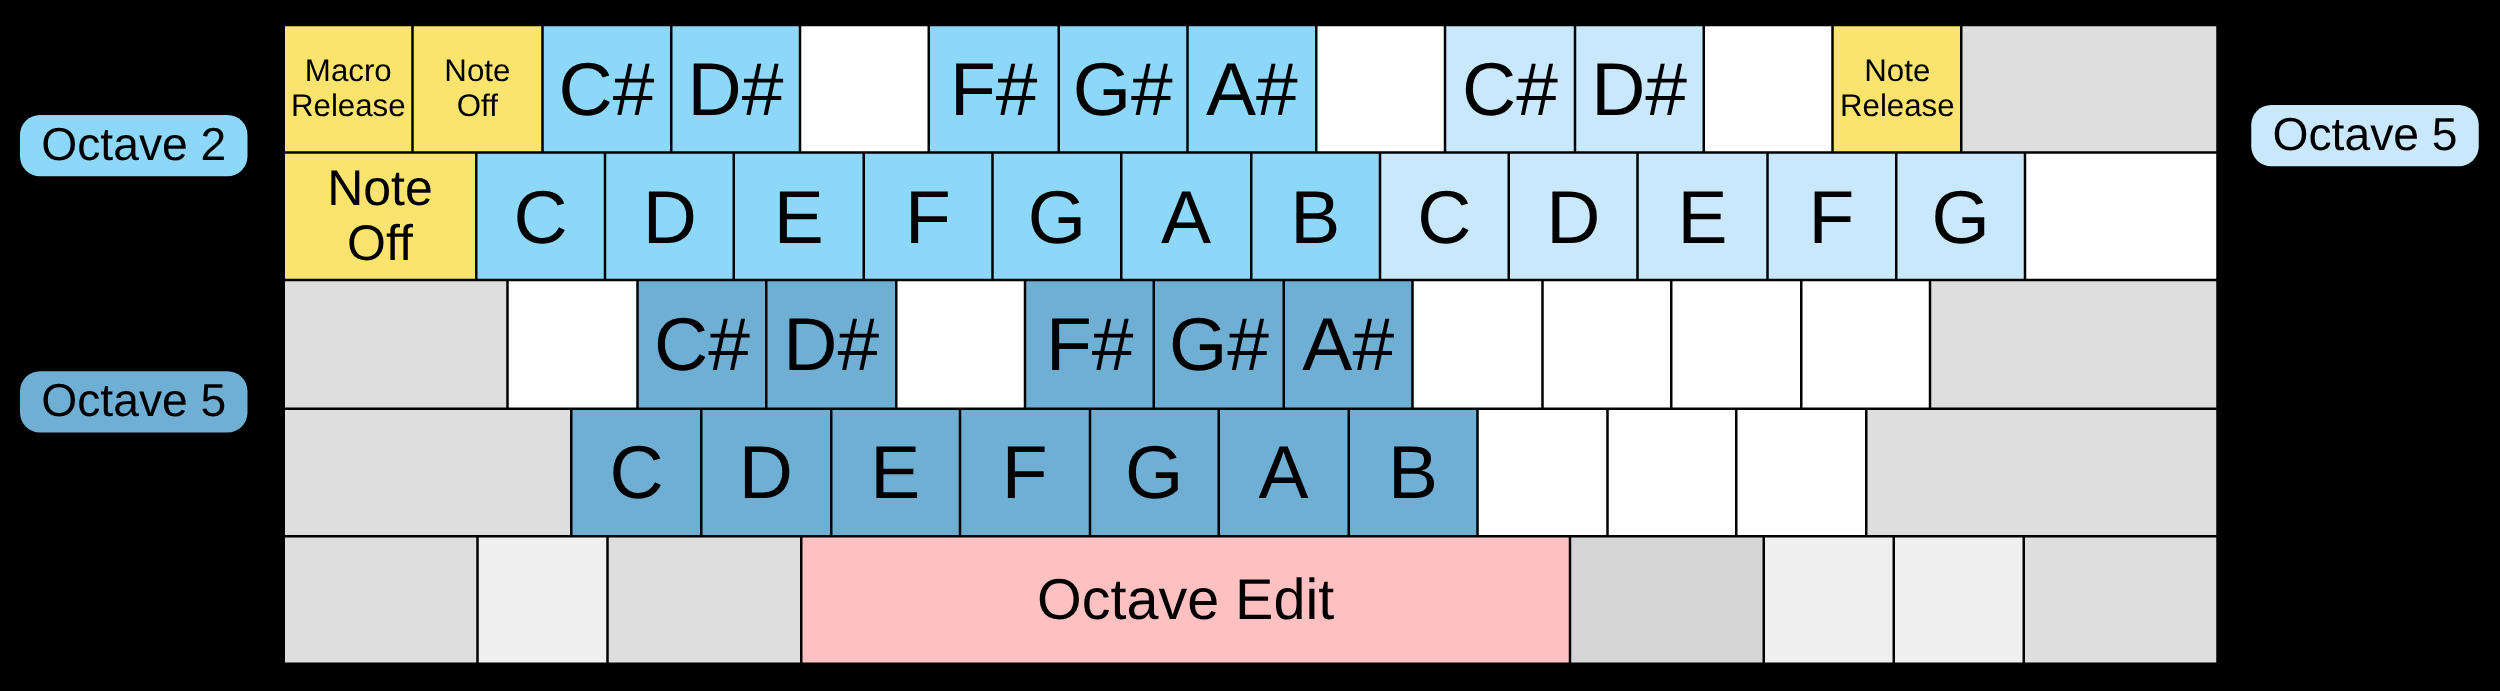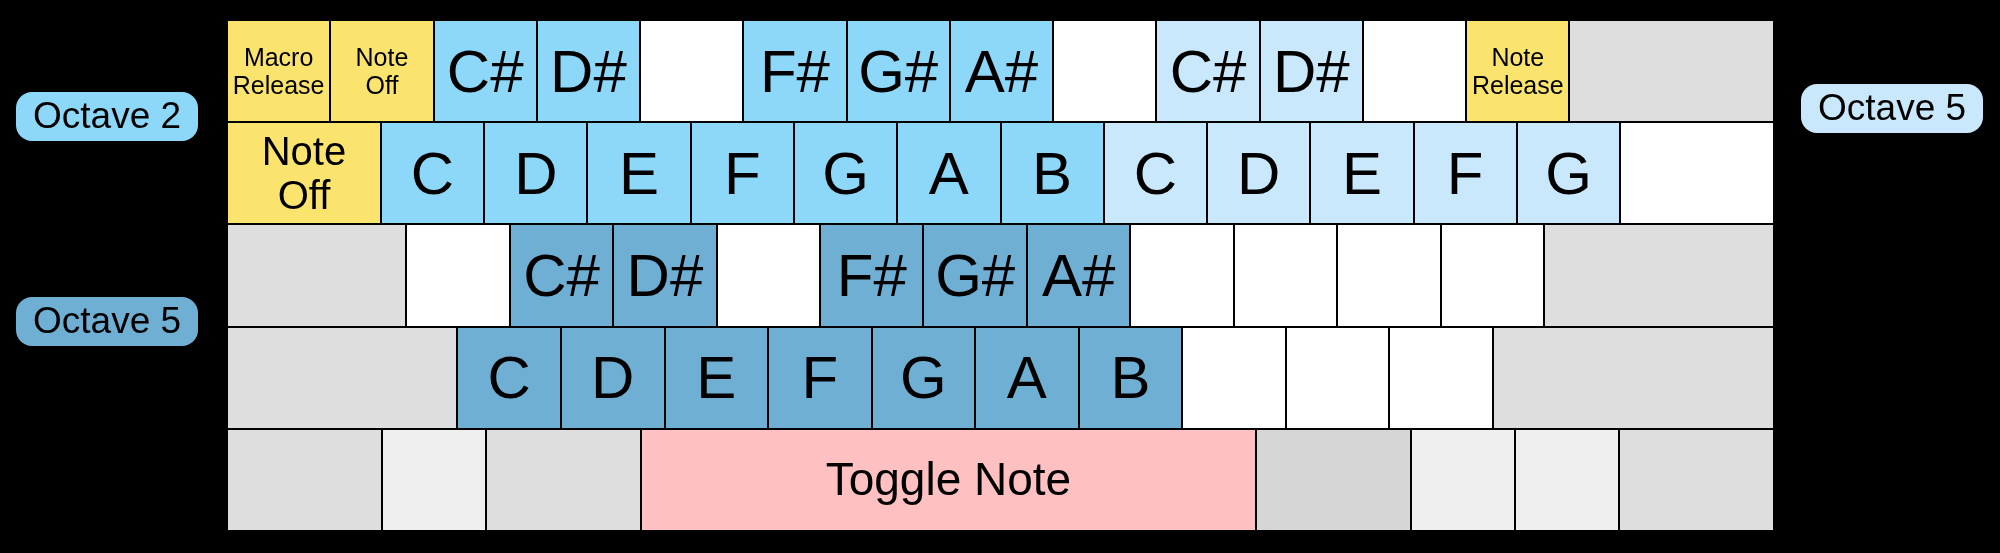--- a/index.html
+++ b/index.html
@@ -132,21 +132,21 @@
         <div class="key lg" style="flex-grow: 1000; background: var(--blue_octave1);">B</div>
         <div class="key" style="flex-grow: 1000; background: var(--white);"></div>
         <div class="key" style="flex-grow: 1000; background: var(--white);"></div>
         <div class="key" style="flex-grow: 1000; background: var(--white);"></div>
         <div class="key" style="flex-grow: 2750; background: var(--gray);"></div>
       </div>
       <div class="kb-row">
         <div class="key" style="flex-grow: 1500; background: var(--gray);"></div>
         <div class="key" style="flex-grow: 1000; background: var(--gray_light);"></div>
         <div class="key" style="flex-grow: 1500; background: var(--gray);"></div>
-        <div class="key sp" style="flex-grow: 6000; background: var(--pink);">Toggle Note</div>
+        <div class="key sp" style="flex-grow: 6000; background: var(--pink);">Octave Edit</div>
         <div class="key" style="flex-grow: 1500; background: var(--gray_dark);"></div>
         <div class="key" style="flex-grow: 1000; background: var(--gray_light);"></div>
         <div class="key" style="flex-grow: 1000; background: var(--gray_light);"></div>
         <div class="key" style="flex-grow: 1500; background: var(--gray);"></div>
       </div>
     </div>
   <div class="pill pill-octave2">Octave 2</div>
   <div class="pill pill-octave1">Octave 5</div>
   <div class="pill pill-octave3">Octave 5</div>
 </div>

